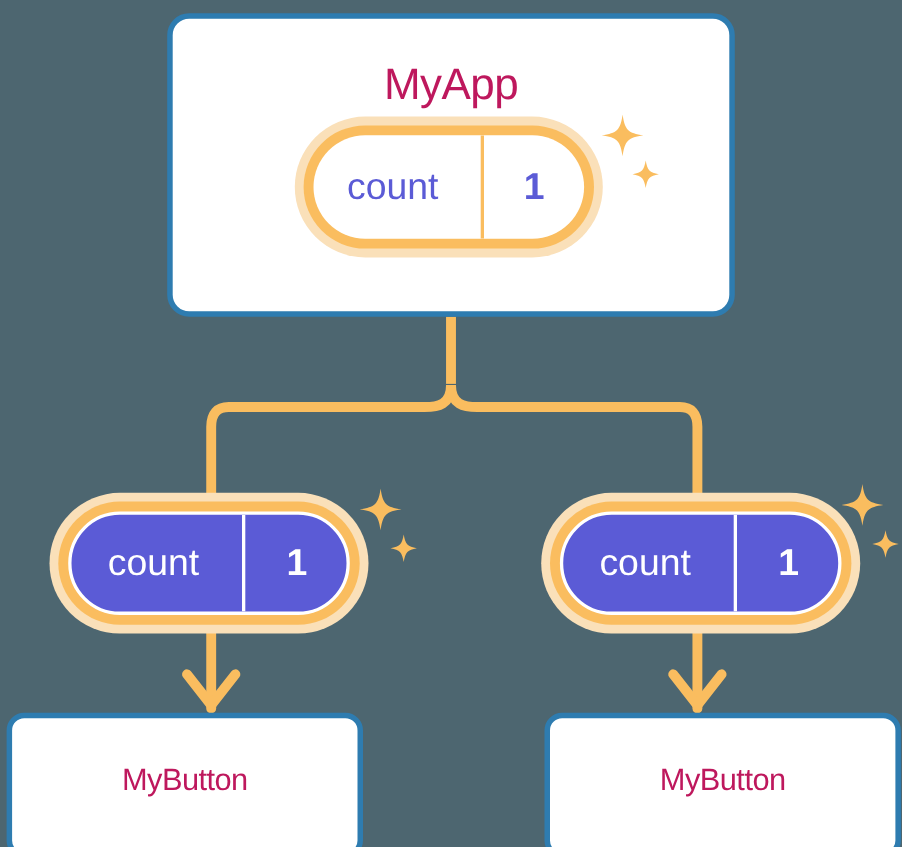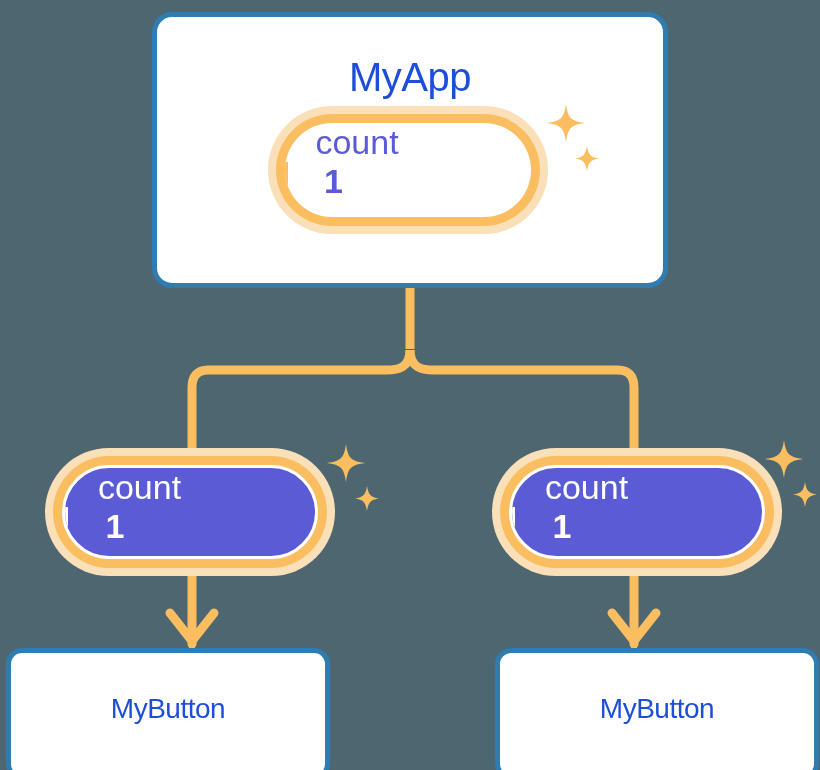--- a/index.html
+++ b/index.html
@@ -34,21 +34,21 @@
     background: #ffffff;
     border: 5px solid #2e7cb0;
     border-radius: 18px;
     box-sizing: border-box;
     z-index: 3;
   }
   .card-title {
     position: absolute;
     left: 0; right: 0;
     text-align: center;
-    color: #1d4ed8;
+    color: #be185d;
     font-weight: 400;
     letter-spacing: -0.5px;
     white-space: nowrap;
   }
 
   #card-myapp {
     left: 152px;
     top: 12px;
     width: 516px;
     height: 276px;
@@ -89,21 +89,20 @@
     border-radius: 999px;
     background: #fabd5f;
   }
   .pill-body {
     position: absolute;
     left: 17px; top: 17px; right: 17px; bottom: 17px;
     border-radius: 999px;
     display: flex;
     align-items: stretch;
     overflow: hidden;
-    flex-direction: column;
   }
   .pill-cell {
     display: flex;
     align-items: center;
     justify-content: center;
     box-sizing: border-box;
   }
   .pill-key {
     flex: 0 0 auto;
     font-weight: 400;

